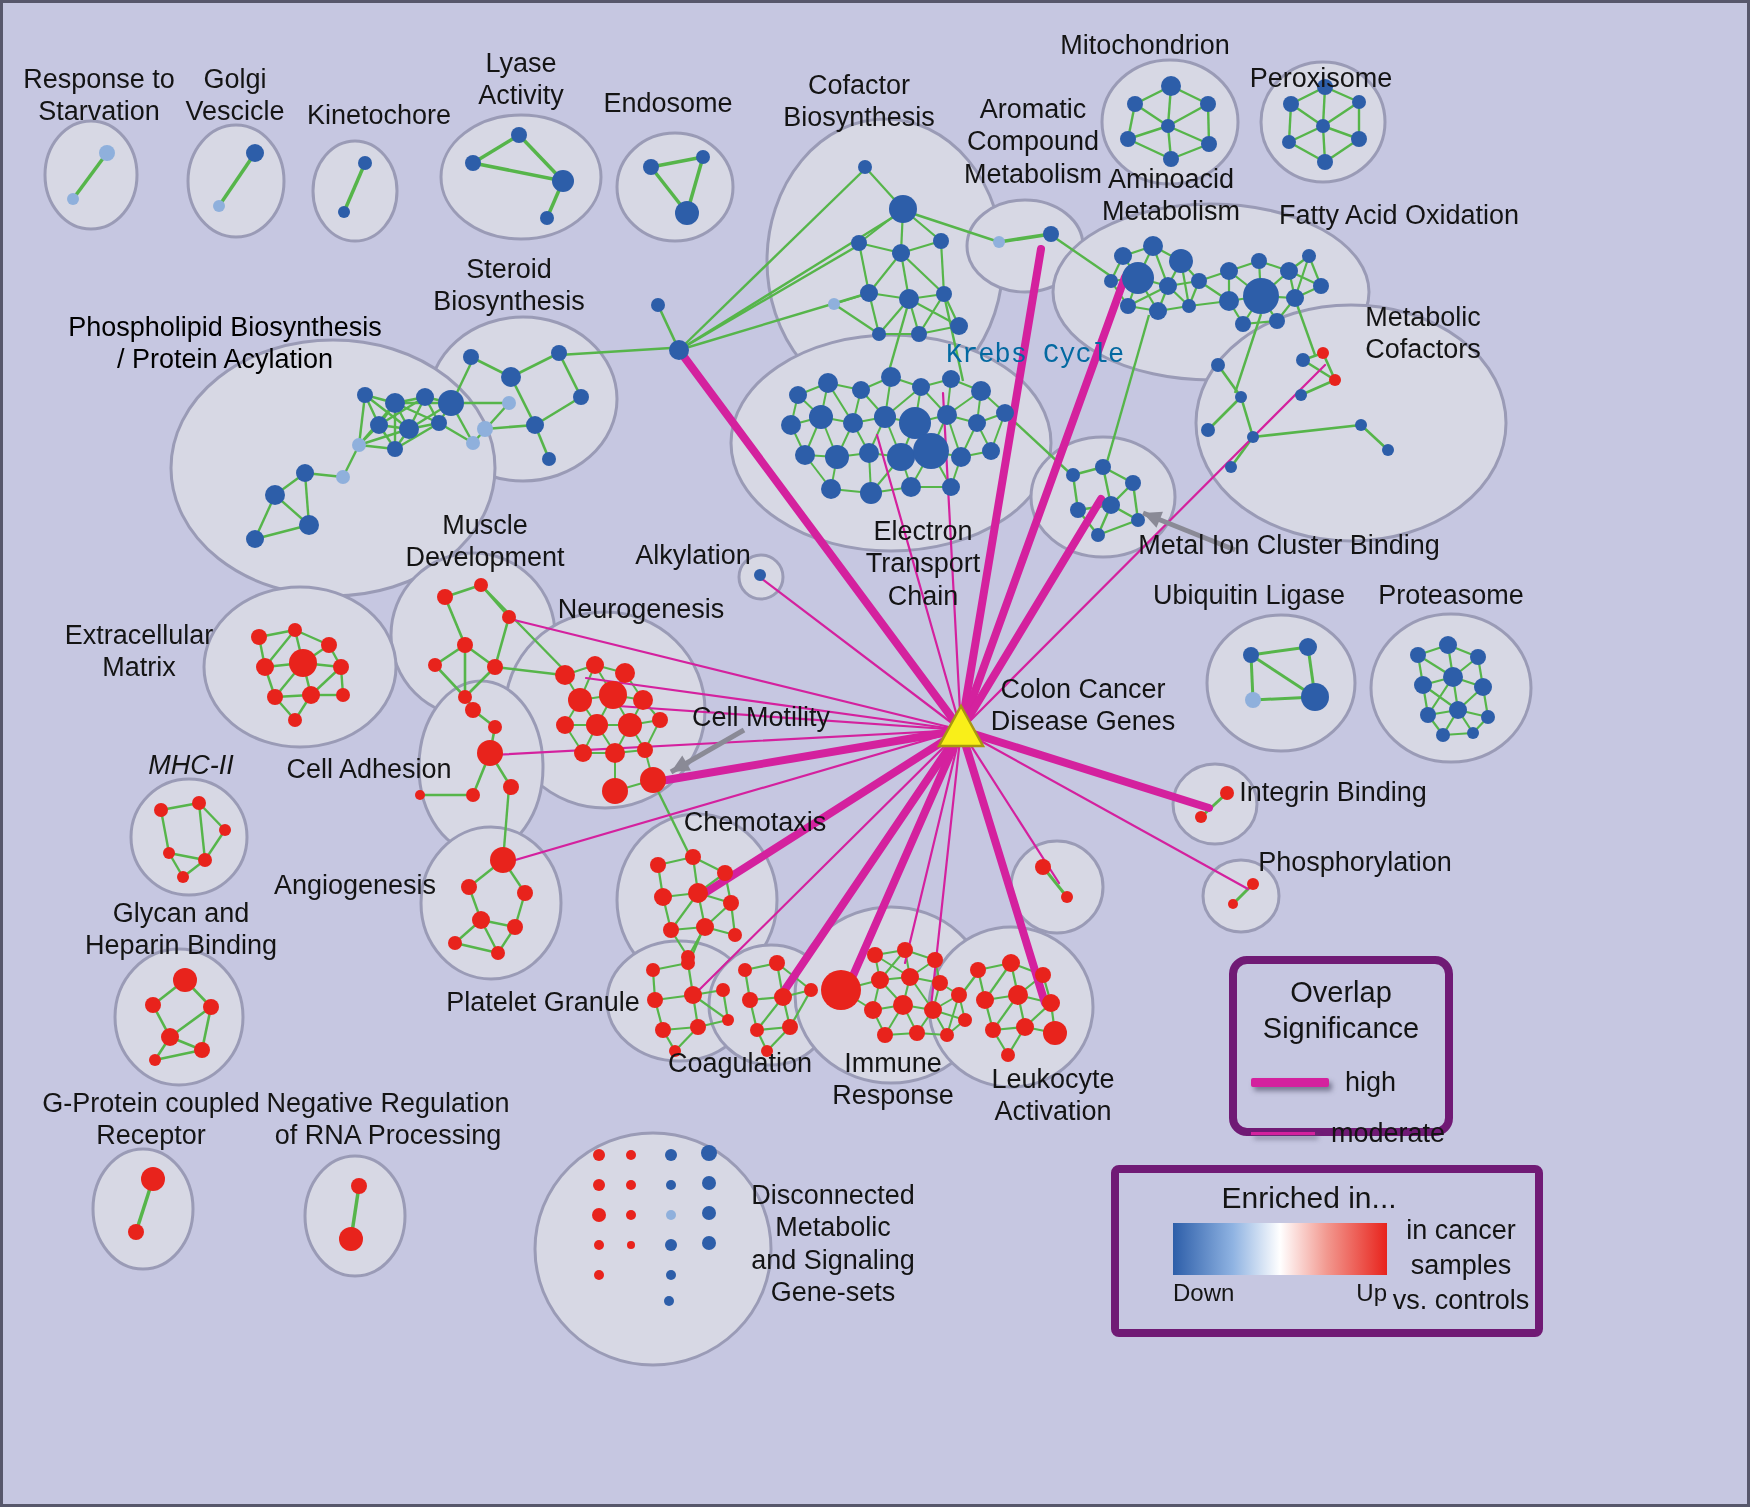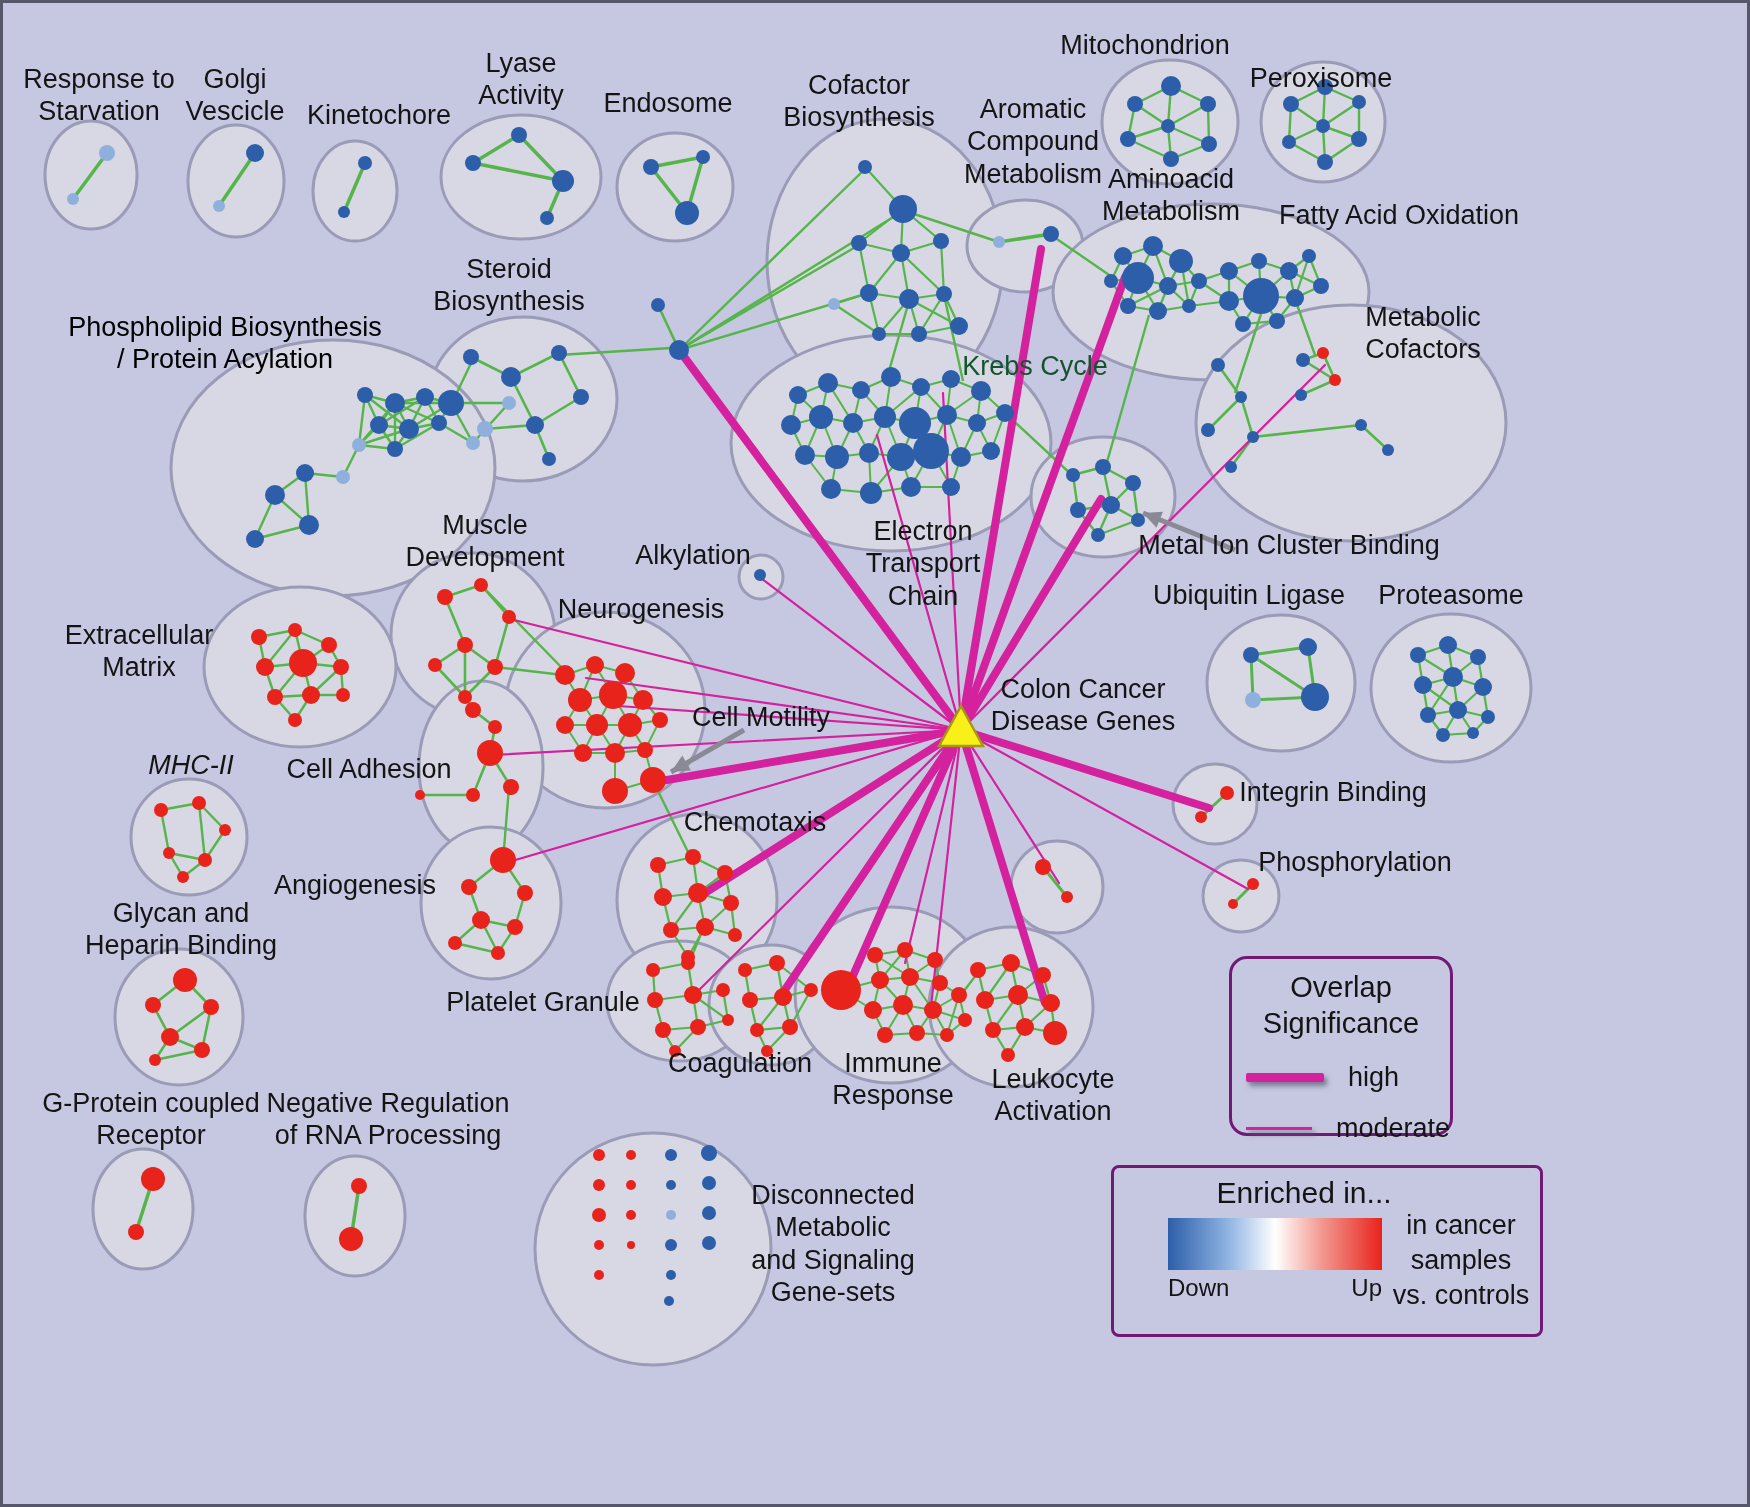--- a/index.html
+++ b/index.html
@@ -2,27 +2,27 @@
 <html><head>
 <meta charset="utf-8">
 <style>
   *{margin:0;padding:0;box-sizing:border-box}
   body{font-family:"Liberation Sans",sans-serif;background:#ffffff}
   #figure{position:relative;overflow:hidden;border:3px solid #57576b}
   #net{position:absolute;left:0;top:0}
   #labels{position:absolute;left:0;top:0;width:100%;height:100%;pointer-events:none}
   .map-label{position:absolute;transform:translateX(-50%);font-size:27px;line-height:1.2;
              color:#141414;text-align:center;white-space:pre-line}
-  .legend{position:absolute;border:3px solid #701a75;background:transparent}
+  .legend{position:absolute;border:8px solid #701a75;background:transparent}
   #legend-overlap{left:1226px;top:953px;width:224px;height:180px;border-radius:18px;padding-top:10px}
   #legend-overlap .legend-title{font-size:29px;text-align:center;white-space:pre-line;line-height:1.25;color:#141414}
   .legend-row{display:flex;align-items:center;margin:20px 0 0 14px}
   .line-high{width:78px;height:9px;border-radius:2px;box-shadow:3px 4px 5px rgba(95,95,120,.75);display:inline-block}
   .line-moderate{width:78px;height:3px;box-shadow:3px 4px 5px rgba(95,95,120,.75);display:inline-block}
-  .legend-label{font-size:27px;margin-left:24px;color:#141414}
+  .legend-label{font-size:27px;margin-left:16px;color:#141414}
   #legend-enriched{left:1108px;top:1162px;width:432px;height:172px;border-radius:8px;padding-top:8px}
   #legend-enriched .legend-title{font-size:30px;width:330px;text-align:center;margin-left:25px;color:#141414}
   .enriched-body{display:flex;margin-top:8px}
   .gradient-col{margin-left:54px;width:214px}
   .gradient-bar{height:52px;width:214px}
   .gradient-ends{display:flex;justify-content:space-between;font-size:24px;margin-top:4px;color:#141414}
   .enriched-note{flex:1;text-align:center;font-size:27px;line-height:1.3;white-space:pre-line;align-self:center;margin-top:-10px;color:#141414}
 </style>
 </head>
 <body>
@@ -865,21 +865,21 @@
       <div class="map-label" style="left: 1318px; top: 26px; color: rgb(20, 20, 20); margin-top: 33px;">Peroxisome</div>
       <div class="map-label" style="left: 1168px; top: 160px; color: rgb(20, 20, 20);">Aminoacid
 Metabolism</div>
       <div class="map-label" style="left: 1396px; top: 196px; color: rgb(20, 20, 20);">Fatty Acid Oxidation</div>
       <div class="map-label" style="left: 1420px; top: 298px; color: rgb(20, 20, 20);">Metabolic
 Cofactors</div>
       <div class="map-label" style="left: 506px; top: 250px; color: rgb(20, 20, 20);">Steroid
 Biosynthesis</div>
       <div class="map-label" style="left: 222px; top: 308px; color: #000000;">Phospholipid Biosynthesis
 / Protein Acylation</div>
-      <div class="map-label" style="left: 1032px; top: 347px; color: #14532d;">Krebs Cycle</div>
+      <div class="map-label" style="left: 1032px; top: 336px; color: #0369a1; font-family: Liberation Mono, monospace;">Krebs Cycle</div>
       <div class="map-label" style="left: 920px; top: 512px; color: rgb(20, 20, 20);">Electron
 Transport
 Chain</div>
       <div class="map-label" style="left: 1286px; top: 526px; color: rgb(20, 20, 20);">Metal Ion Cluster Binding</div>
       <div class="map-label" style="left: 1246px; top: 576px; color: rgb(20, 20, 20);">Ubiquitin Ligase</div>
       <div class="map-label" style="left: 1448px; top: 576px; color: rgb(20, 20, 20);">Proteasome</div>
       <div class="map-label" style="left: 482px; top: 506px; color: rgb(20, 20, 20);">Muscle
 Development</div>
       <div class="map-label" style="left: 690px; top: 536px; color: rgb(20, 20, 20);">Alkylation</div>
       <div class="map-label" style="left: 638px; top: 590px; color: rgb(20, 20, 20);">Neurogenesis</div>

